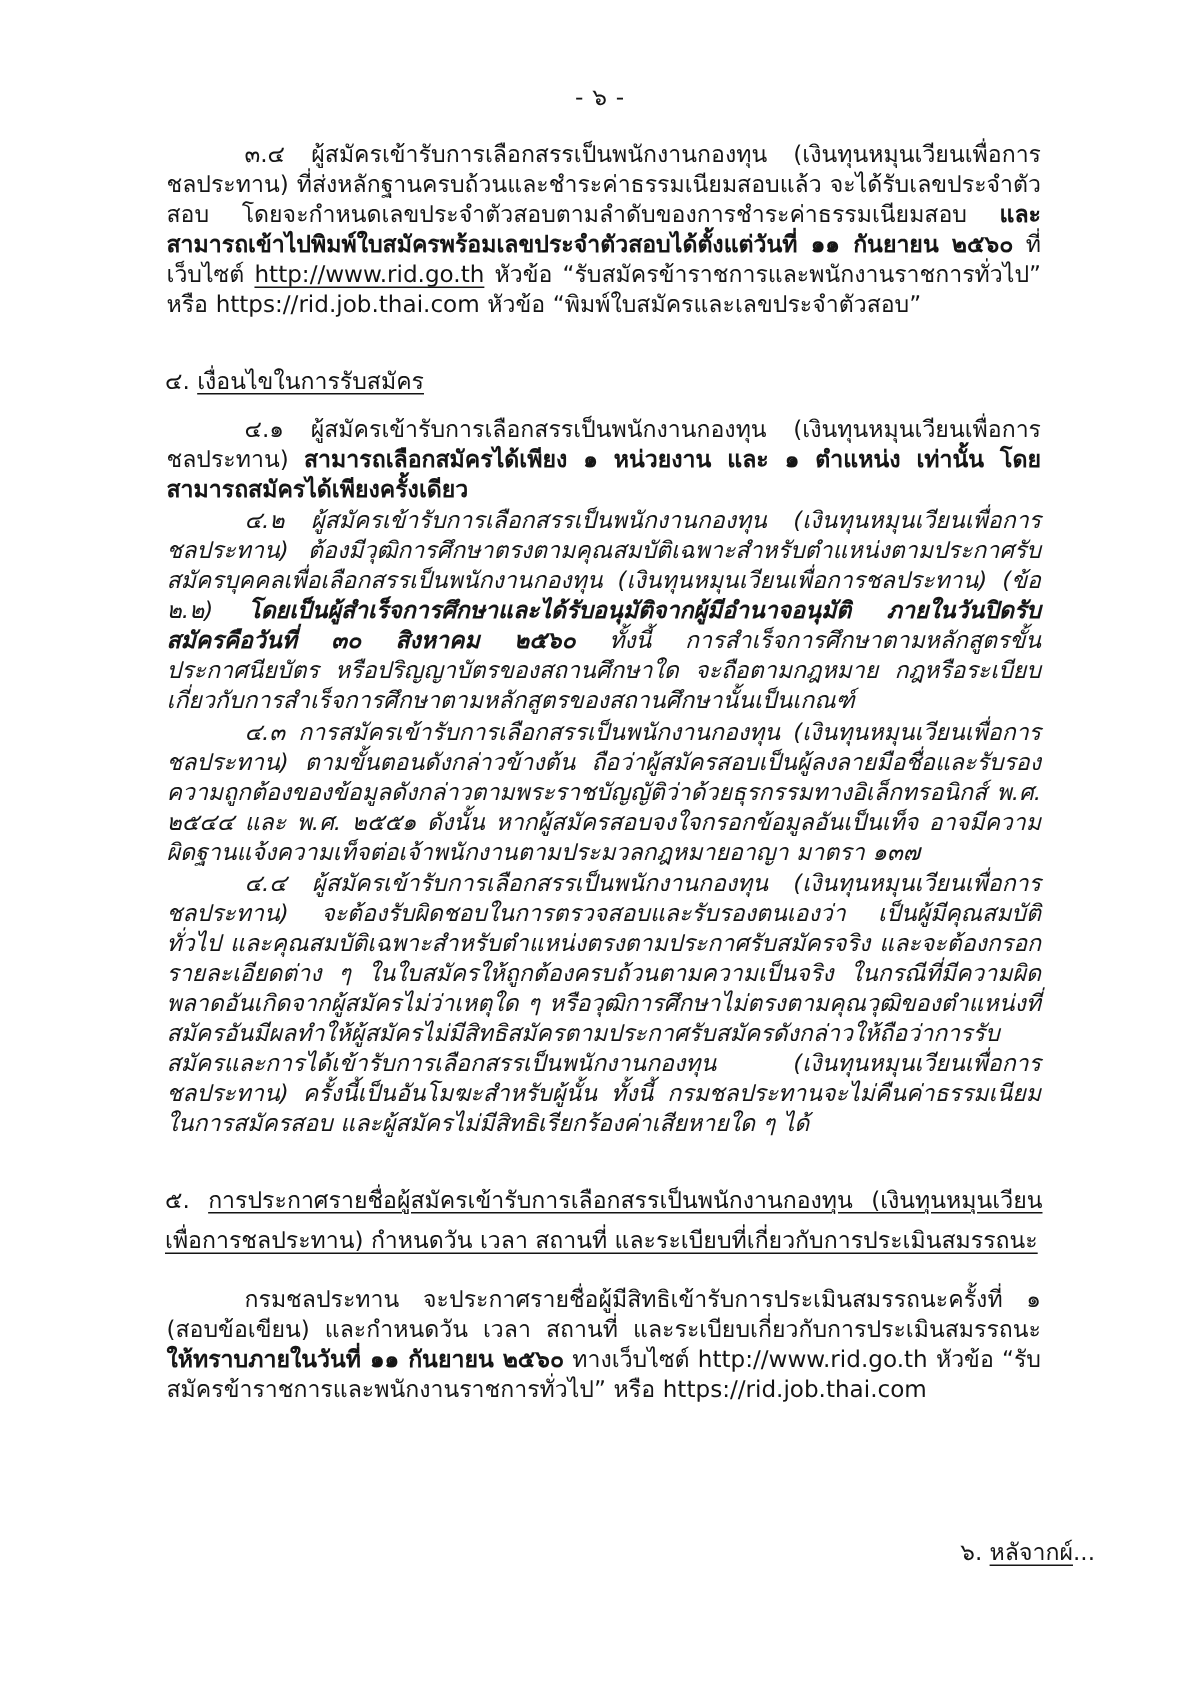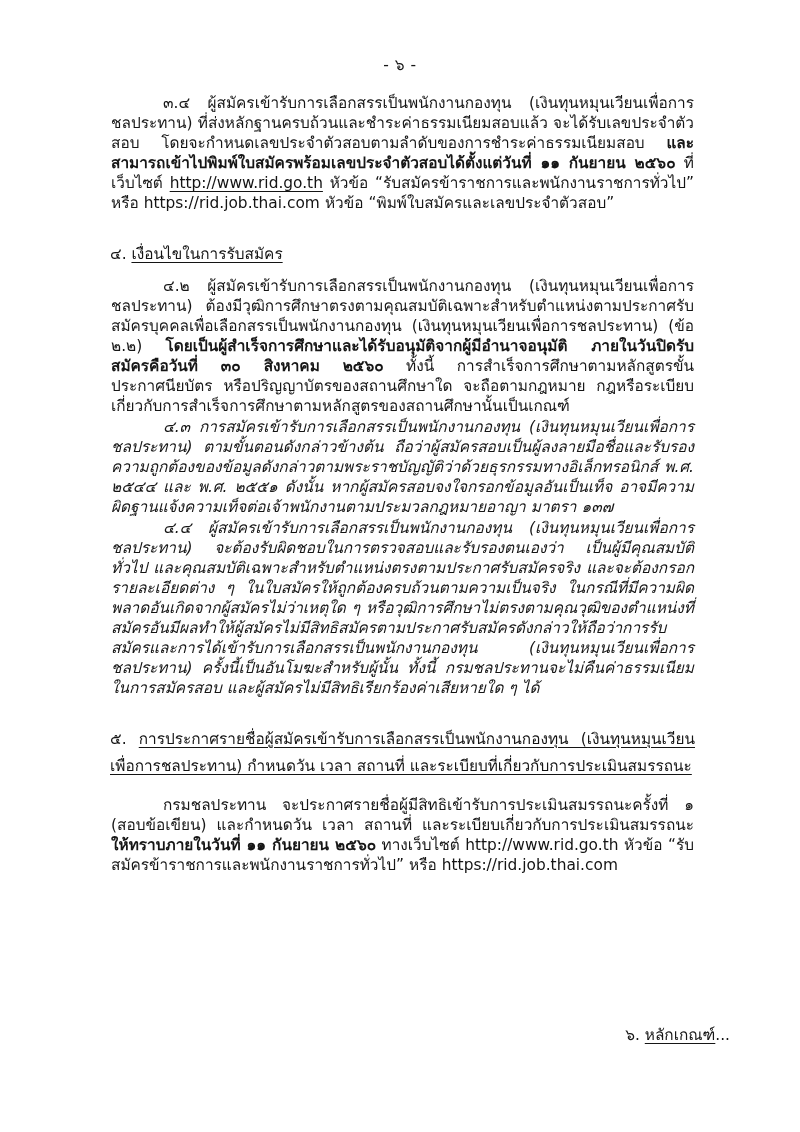--- a/index.html
+++ b/index.html
@@ -131,28 +131,29 @@
 <div class="page">
 
   <div class="page-number">- ๖ -</div>
 
   <div class="content">
 
     <p class="para indent"><span>๓.๔</span> <span>ผู้สมัครเข้ารับการเลือกสรรเป็นพนักงานกองทุน (เงินทุนหมุนเวียนเพื่อการชลประทาน) ที่ส่งหลักฐานครบถ้วนและชำระค่าธรรมเนียมสอบแล้ว จะได้รับเลขประจำตัวสอบ โดยจะกำหนดเลขประจำตัวสอบตามลำดับของการชำระค่าธรรมเนียมสอบ </span><b>และสามารถเข้าไปพิมพ์ใบสมัครพร้อมเลขประจำตัวสอบได้ตั้งแต่วันที่ ๑๑ กันยายน ๒๕๖๐</b><span> ที่เว็บไซต์ </span><span class="link">http://www.rid.go.th</span><span> หัวข้อ “รับสมัครข้าราชการและพนักงานราชการทั่วไป” หรือ </span><span class="plainurl">https://rid.job.thai.com</span><span> หัวข้อ “พิมพ์ใบสมัครและเลขประจำตัวสอบ”</span></p>
 
     <p class="heading heading-block gap-lg"><span class="num">๔.</span> <span class="title">เงื่อนไขในการรับสมัคร</span></p>
 
+    <p class="para indent gap-sm"><span>๔.๑</span> <span>ผู้สมัครเข้ารับการเลือกสรรเป็นพนักงานกองทุน (เงินทุนหมุนเวียนเพื่อการชลประทาน) </span><b>สามารถเลือกสมัครได้เพียง ๑ หน่วยงาน และ ๑ ตำแหน่ง เท่านั้น โดยสามารถสมัครได้เพียงครั้งเดียว</b></p>
 
     <p class="para indent gap-sm"><span>๔.๒</span> <span>ผู้สมัครเข้ารับการเลือกสรรเป็นพนักงานกองทุน (เงินทุนหมุนเวียนเพื่อการชลประทาน) ต้องมีวุฒิการศึกษาตรงตามคุณสมบัติเฉพาะสำหรับตำแหน่งตามประกาศรับสมัครบุคคลเพื่อเลือกสรรเป็นพนักงานกองทุน (เงินทุนหมุนเวียนเพื่อการชลประทาน) (ข้อ ๒.๒) </span><b>โดยเป็นผู้สำเร็จการศึกษาและได้รับอนุมัติจากผู้มีอำนาจอนุมัติ ภายในวันปิดรับสมัครคือวันที่ ๓๐ สิงหาคม ๒๕๖๐</b><span> ทั้งนี้ การสำเร็จการศึกษาตามหลักสูตรขั้นประกาศนียบัตร หรือปริญญาบัตรของสถานศึกษาใด จะถือตามกฎหมาย กฎหรือระเบียบเกี่ยวกับการสำเร็จการศึกษาตามหลักสูตรของสถานศึกษานั้นเป็นเกณฑ์</span></p>
 
     <p class="para indent gap-md"><span>๔.๓</span> <span>การสมัครเข้ารับการเลือกสรรเป็นพนักงานกองทุน (เงินทุนหมุนเวียนเพื่อการชลประทาน) ตามขั้นตอนดังกล่าวข้างต้น ถือว่าผู้สมัครสอบเป็นผู้ลงลายมือชื่อและรับรองความถูกต้องของข้อมูลดังกล่าวตามพระราชบัญญัติว่าด้วยธุรกรรมทางอิเล็กทรอนิกส์ พ.ศ. ๒๕๔๔ และ พ.ศ. ๒๕๕๑ ดังนั้น หากผู้สมัครสอบจงใจกรอกข้อมูลอันเป็นเท็จ อาจมีความผิดฐานแจ้งความเท็จต่อเจ้าพนักงานตามประมวลกฎหมายอาญา มาตรา ๑๓๗</span></p>
 
     <p class="para indent gap-md"><span>๔.๔</span> <span>ผู้สมัครเข้ารับการเลือกสรรเป็นพนักงานกองทุน (เงินทุนหมุนเวียนเพื่อการชลประทาน) จะต้องรับผิดชอบในการตรวจสอบและรับรองตนเองว่า เป็นผู้มีคุณสมบัติทั่วไป และคุณสมบัติเฉพาะสำหรับตำแหน่งตรงตามประกาศรับสมัครจริง และจะต้องกรอกรายละเอียดต่าง ๆ ในใบสมัครให้ถูกต้องครบถ้วนตามความเป็นจริง ในกรณีที่มีความผิดพลาดอันเกิดจากผู้สมัครไม่ว่าเหตุใด ๆ หรือวุฒิการศึกษาไม่ตรงตามคุณวุฒิของตำแหน่งที่สมัครอันมีผลทำให้ผู้สมัครไม่มีสิทธิสมัครตามประกาศรับสมัครดังกล่าวให้ถือว่าการรับสมัครและการได้เข้ารับการเลือกสรรเป็นพนักงานกองทุน (เงินทุนหมุนเวียนเพื่อการชลประทาน) ครั้งนี้เป็นอันโมฆะสำหรับผู้นั้น ทั้งนี้ กรมชลประทานจะไม่คืนค่าธรรมเนียมในการสมัครสอบ และผู้สมัครไม่มีสิทธิเรียกร้องค่าเสียหายใด ๆ ได้</span></p>
 
     <p class="heading heading-block gap-md"><span class="num">๕.</span> <span class="title">การประกาศรายชื่อผู้สมัครเข้ารับการเลือกสรรเป็นพนักงานกองทุน (เงินทุนหมุนเวียนเพื่อการชลประทาน) กำหนดวัน เวลา สถานที่ และระเบียบที่เกี่ยวกับการประเมินสมรรถนะ</span></p>
 
     <p class="para indent gap-md"><span>กรมชลประทาน จะประกาศรายชื่อผู้มีสิทธิเข้ารับการประเมินสมรรถนะครั้งที่ ๑ (สอบข้อเขียน) และกำหนดวัน เวลา สถานที่ และระเบียบเกี่ยวกับการประเมินสมรรถนะ </span><b>ให้ทราบภายในวันที่ ๑๑ กันยายน ๒๕๖๐</b><span> ทางเว็บไซต์ </span><span class="plainurl">http://www.rid.go.th</span><span>  หัวข้อ “รับสมัครข้าราชการและพนักงานราชการทั่วไป” หรือ </span><span class="plainurl">https://rid.job.thai.com</span></p>
 
   </div>
 
-  <div class="footer-note"><span>๖.</span> <span class="u">หลักเกณฑ์</span><span>...</span></div>
+  <div class="footer-note"><span>๖.</span> <span class="u">หลัจากผ์</span><span>...</span></div>
 
 </div>
 
 </body></html>

